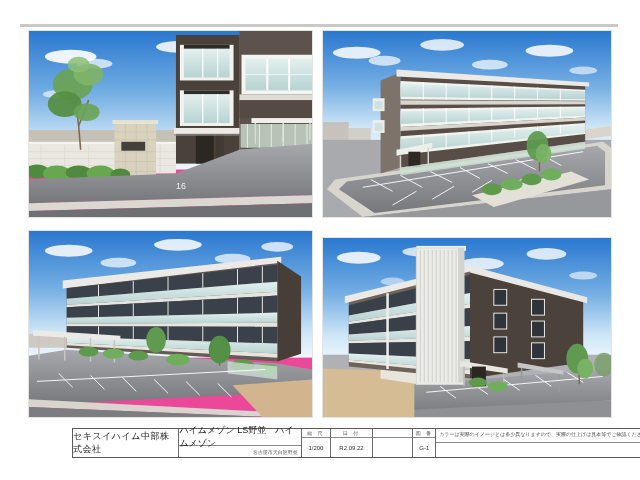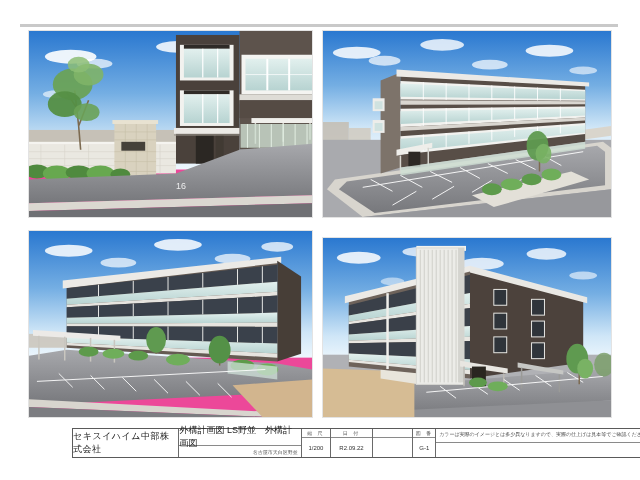--- a/index.html
+++ b/index.html
@@ -432,21 +432,21 @@
     <ellipse cx="283" cy="128" rx="10" ry="12" fill="#7da06c" opacity=".85"></ellipse>
     <ellipse cx="156" cy="146" rx="9" ry="5" fill="#5d9a4b"></ellipse>
     <ellipse cx="176" cy="150" rx="10" ry="5" fill="#6fae5a"></ellipse>
   </g>
 </svg>
 </div>
 
 <div class="tb">
   <div class="cell company">セキスイハイム中部株式会社</div>
   <div class="cell titlecell">
-    <div class="trow">外構計画図 LS野並　外構計画図</div>
+    <div class="trow">ハイムメゾン LS野並　ハイムメゾン</div>
     <div class="srow">名古屋市天白区野並</div>
   </div>
   <div class="cell fieldcol w36">
     <div class="hd">縮 尺</div>
     <div class="vl">1/200</div>
   </div>
   <div class="cell fieldcol w52">
     <div class="hd">日 付</div>
     <div class="vl">R2.09.22</div>
   </div>

